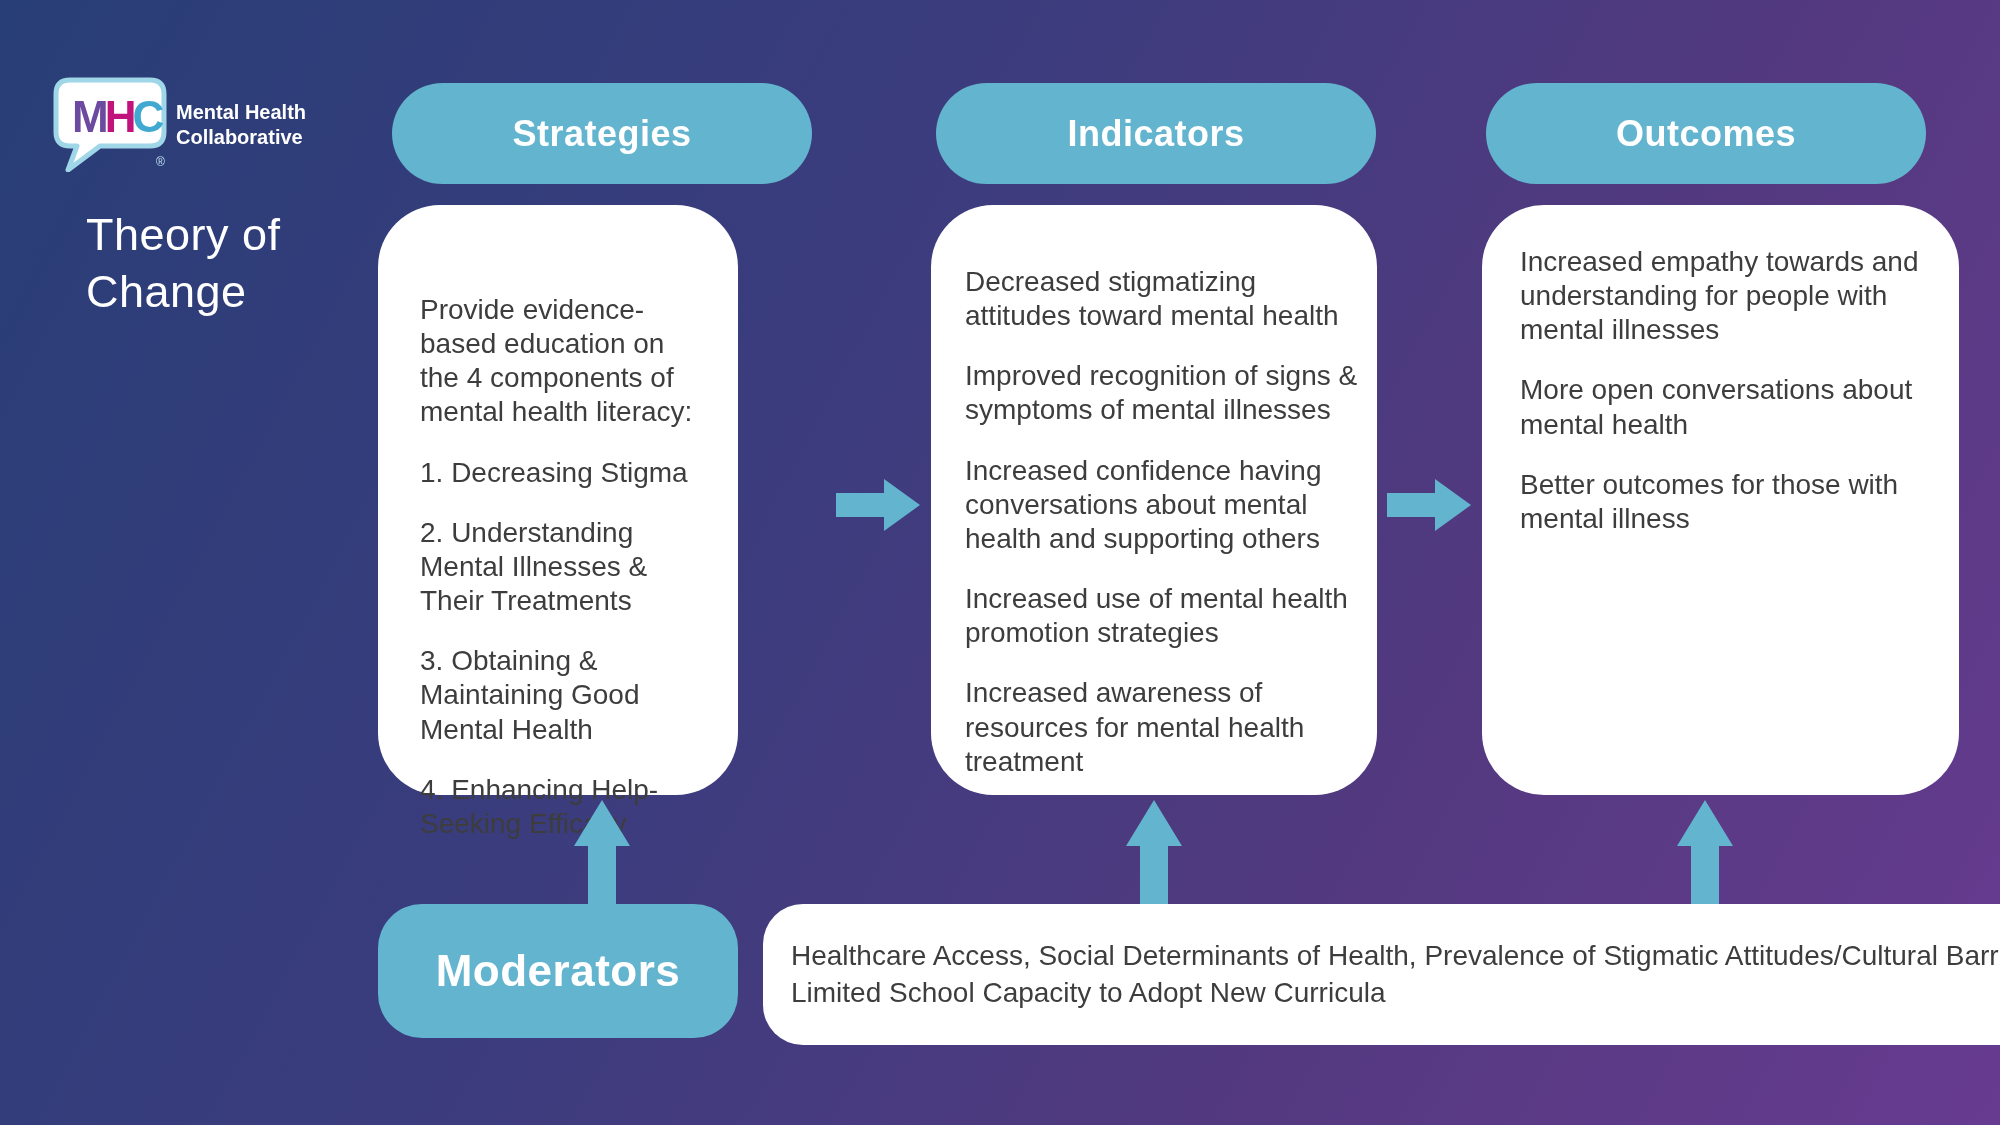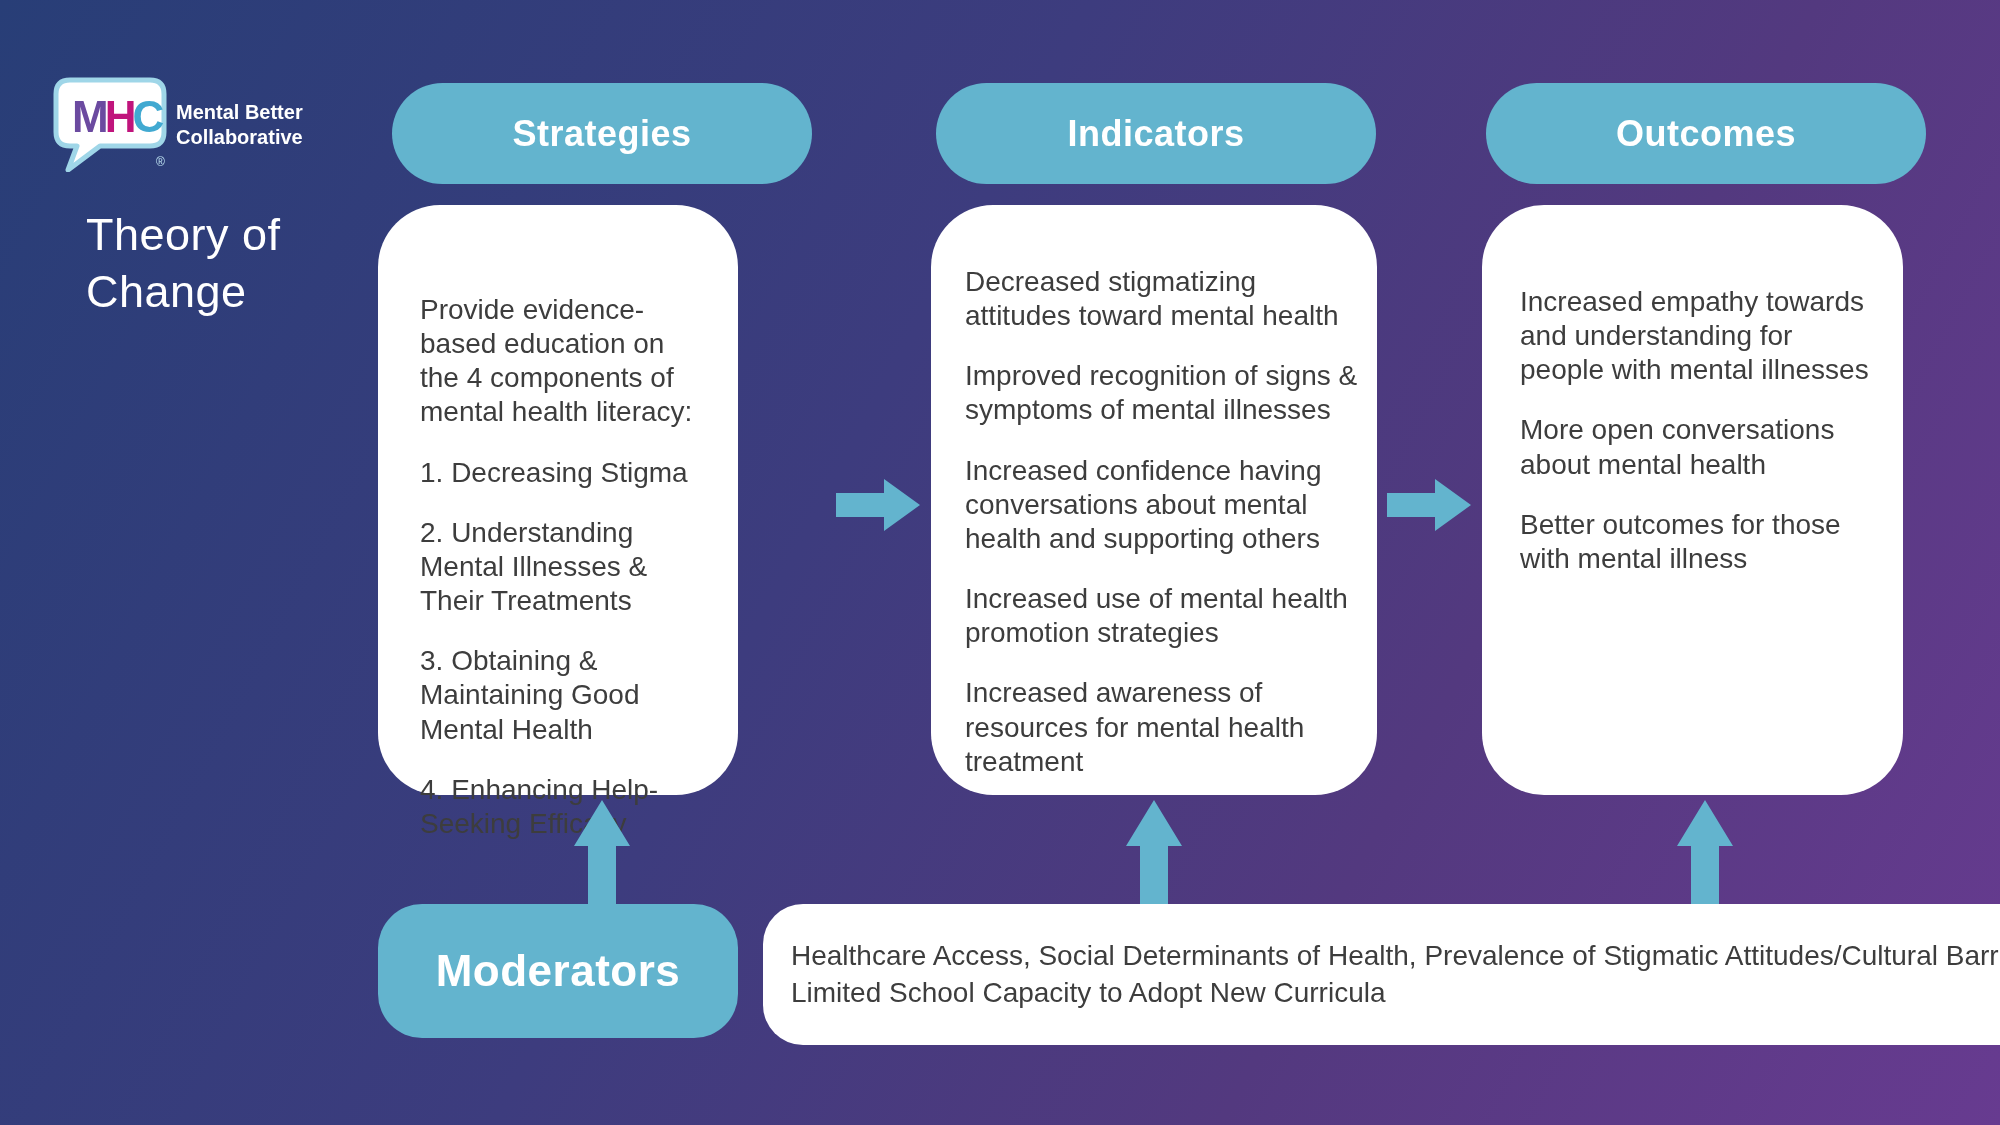--- a/index.html
+++ b/index.html
@@ -44,21 +44,21 @@
   
   .box {
     position: absolute; top: 205px; height: 590px;
     background: #ffffff; border-radius: 62px;
     color: #3d3d3d; font-size: 28px; line-height: 1.22;
     box-sizing: border-box;
   }
   .box p { margin: 0 0 26px 0; }
   .box-1 { left: 378px;  width: 360px; padding: 88px 40px 30px 42px; }
   .box-2 { left: 931px;  width: 446px; padding: 60px 14px 30px 34px; }
-  .box-3 { left: 1482px; width: 421px; padding: 80px 30px 30px 38px; }
+  .box-3 { left: 1482px; width: 477px; padding: 40px 30px 30px 38px; }
 
   
   .arrow { position: absolute; }
   .arrow svg { display: block; }
   .arrow-right-1 { left: 836px;  top: 479px; }
   .arrow-right-2 { left: 1387px; top: 479px; }
   .arrow-up-1 { left: 574px;  top: 800px; }
   .arrow-up-2 { left: 1126px; top: 800px; }
   .arrow-up-3 { left: 1677px; top: 800px; }
 
@@ -82,21 +82,21 @@
 
 <div class="canvas">
 
   <div class="logo-wrap">
     <svg class="bubble-svg" width="122" height="96" viewBox="0 0 122 96">
       <path d="M 20 4 H 100 Q 114 4 114 18 V 56 Q 114 70 100 70 H 50 L 18 94 L 27 70 H 20 Q 6 70 6 56 V 18 Q 6 4 20 4 Z" fill="#ffffff" stroke="#9fd6e8" stroke-width="5" stroke-linejoin="round"></path>
       <text x="22" y="56" font-family="Liberation Sans, sans-serif" font-size="44" font-weight="800" letter-spacing="-4"><tspan fill="#6b4aa0">M</tspan><tspan fill="#c0147c">H</tspan><tspan fill="#41a9d1">C</tspan></text>
       <text x="106" y="90" font-size="12" fill="#bfe3f2">®</text>
     </svg>
     <div class="org-name">
-      <div>Mental Better</div>
+      <div>Mental Health</div>
       <div>Collaborative</div>
     </div>
   </div>
 
   <h1 class="page-title">
     <div>Theory of</div>
     <div>Change</div>
   </h1>
 
   <div class="pill pill-1">Strategies</div>

